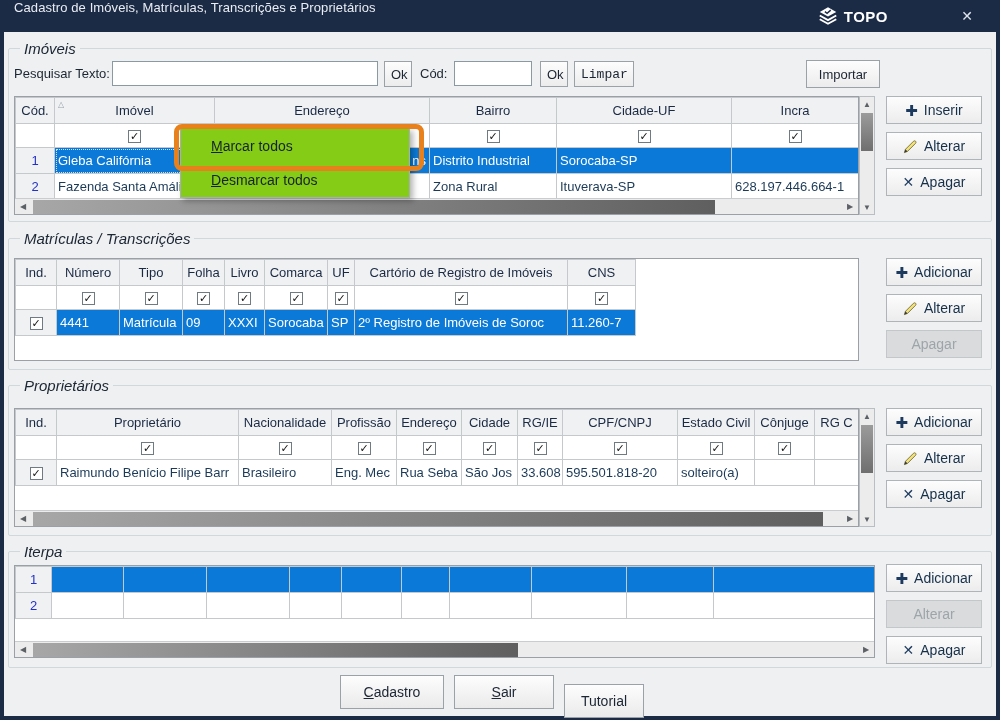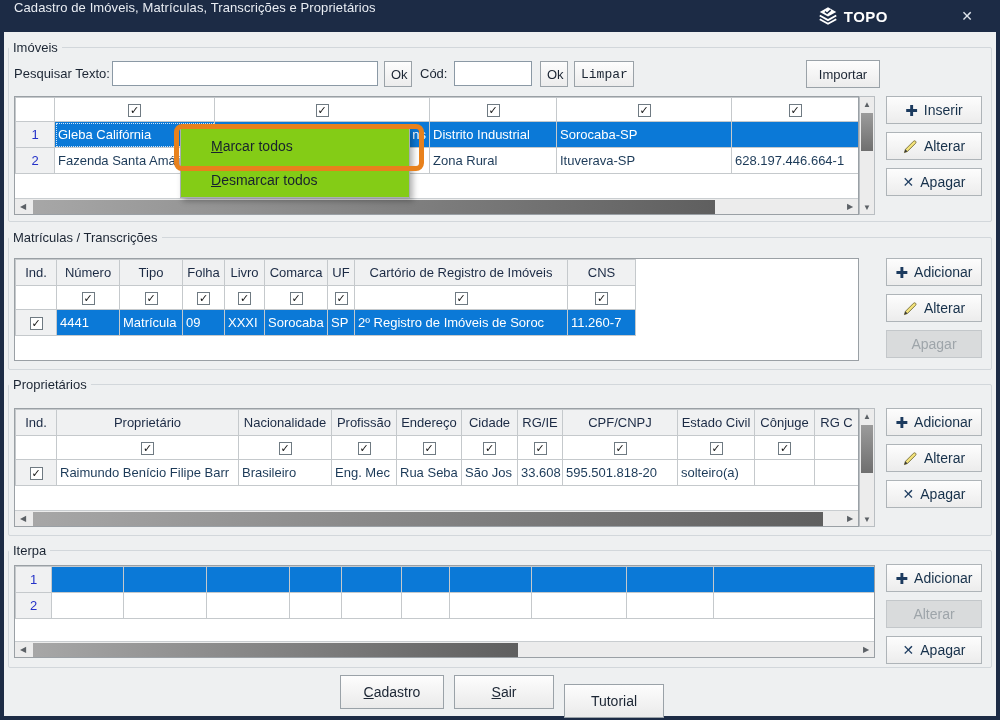--- a/index.html
+++ b/index.html
@@ -12,21 +12,21 @@
   
   .titlebar{position:absolute;left:0;top:0;width:1000px;height:32px;background:#1c2b45;
     display:flex;align-items:flex-start;color:#e9edf3;}
   .title{margin-left:14px;font-size:13px;letter-spacing:.1px;}
   .brand{position:absolute;right:112px;top:0;height:32px;display:flex;align-items:center;gap:5px;color:#fff;}
   .brandname{font-size:15px;font-weight:bold;letter-spacing:.5px;}
   .closebtn{position:absolute;right:18px;top:0;height:32px;width:30px;display:flex;align-items:center;
     justify-content:center;color:#dfe5ec;font-size:14px;cursor:pointer;}
   
   fieldset.grp{position:absolute;border:1px solid #d2d7db;border-radius:2px;margin:0;padding:0;background:transparent;}
-  fieldset.grp legend{font-size:13px;color:#1b2533;padding:0 4px;margin-left:0;}
+  fieldset.grp legend{font-size:15px;color:#1b2533;padding:0 4px;margin-left:11px;font-style:italic;}
   
   .lbl{position:absolute;font-size:13px;color:#1b2533;line-height:24px;}
   .inp{position:absolute;height:25px;border:1px solid #8b99a5;background:#fff;font-size:13px;
     padding:0 4px;font-family:inherit;color:#1c3a58;}
   .sq,.wbtn{position:absolute;height:26px;border:1px solid #9aa2a8;background:linear-gradient(#fdfdfd,#ececec);
     font-size:13px;color:#1b2533;font-family:inherit;cursor:pointer;}
   .sbtn{position:absolute;width:96px;height:28px;border:1px solid #aeb4b8;background:linear-gradient(#fdfdfd,#ececec);
     display:flex;align-items:center;justify-content:center;gap:6px;font-size:14px;color:#16304a;
     font-family:inherit;cursor:pointer;}
   .sbtn.disabled{background:#d9dbdc;color:#9ea5aa;border-color:#c3c7ca;cursor:default;}
@@ -117,20 +117,28 @@
     <table class="tbl" style="width:843px;">
       <colgroup>
           <col style="width:39px">
           <col style="width:160px">
           <col style="width:215px">
           <col style="width:127px">
           <col style="width:175px">
           <col style="width:127px">
         </colgroup>
       <tbody>
+          <tr class="hdr">
+        <th>Cód.</th>
+        <th><span class="sortg">△</span><span>Imóvel</span></th>
+        <th>Endereço</th>
+        <th>Bairro</th>
+        <th>Cidade-UF</th>
+        <th>Incra</th>
+      </tr>
       <tr class="flt">
         <td></td>
         <td><span class="cb"></span></td>
         <td><span class="cb"></span></td>
         <td><span class="cb"></span></td>
         <td><span class="cb"></span></td>
         <td><span class="cb"></span></td>
       </tr>
       <tr class="row sel">
         <td class="rownum">1</td>
@@ -413,21 +421,21 @@
     <span class="ic xi">✕</span>
     <span>Apagar</span>
   </button>
 
   <button class="fbtn" style="left:340px;top:675px;width:104px;">
     <span class="accel">Cadastro</span>
   </button>
   <button class="fbtn" style="left:454px;top:675px;width:100px;">
     <span class="accel">Sair</span>
   </button>
-  <button class="fbtn" style="left:564px;top:684px;width:100px;">
+  <button class="fbtn" style="left:564px;top:684px;width:80px;">
     <span>Tutorial</span>
   </button>
 
   <div class="ctxmenu">
     <div class="mi">
       <span class="accel">Marcar todos</span>
     </div>
     <div class="mi">
       <span class="accel">Desmarcar todos</span>
     </div>

